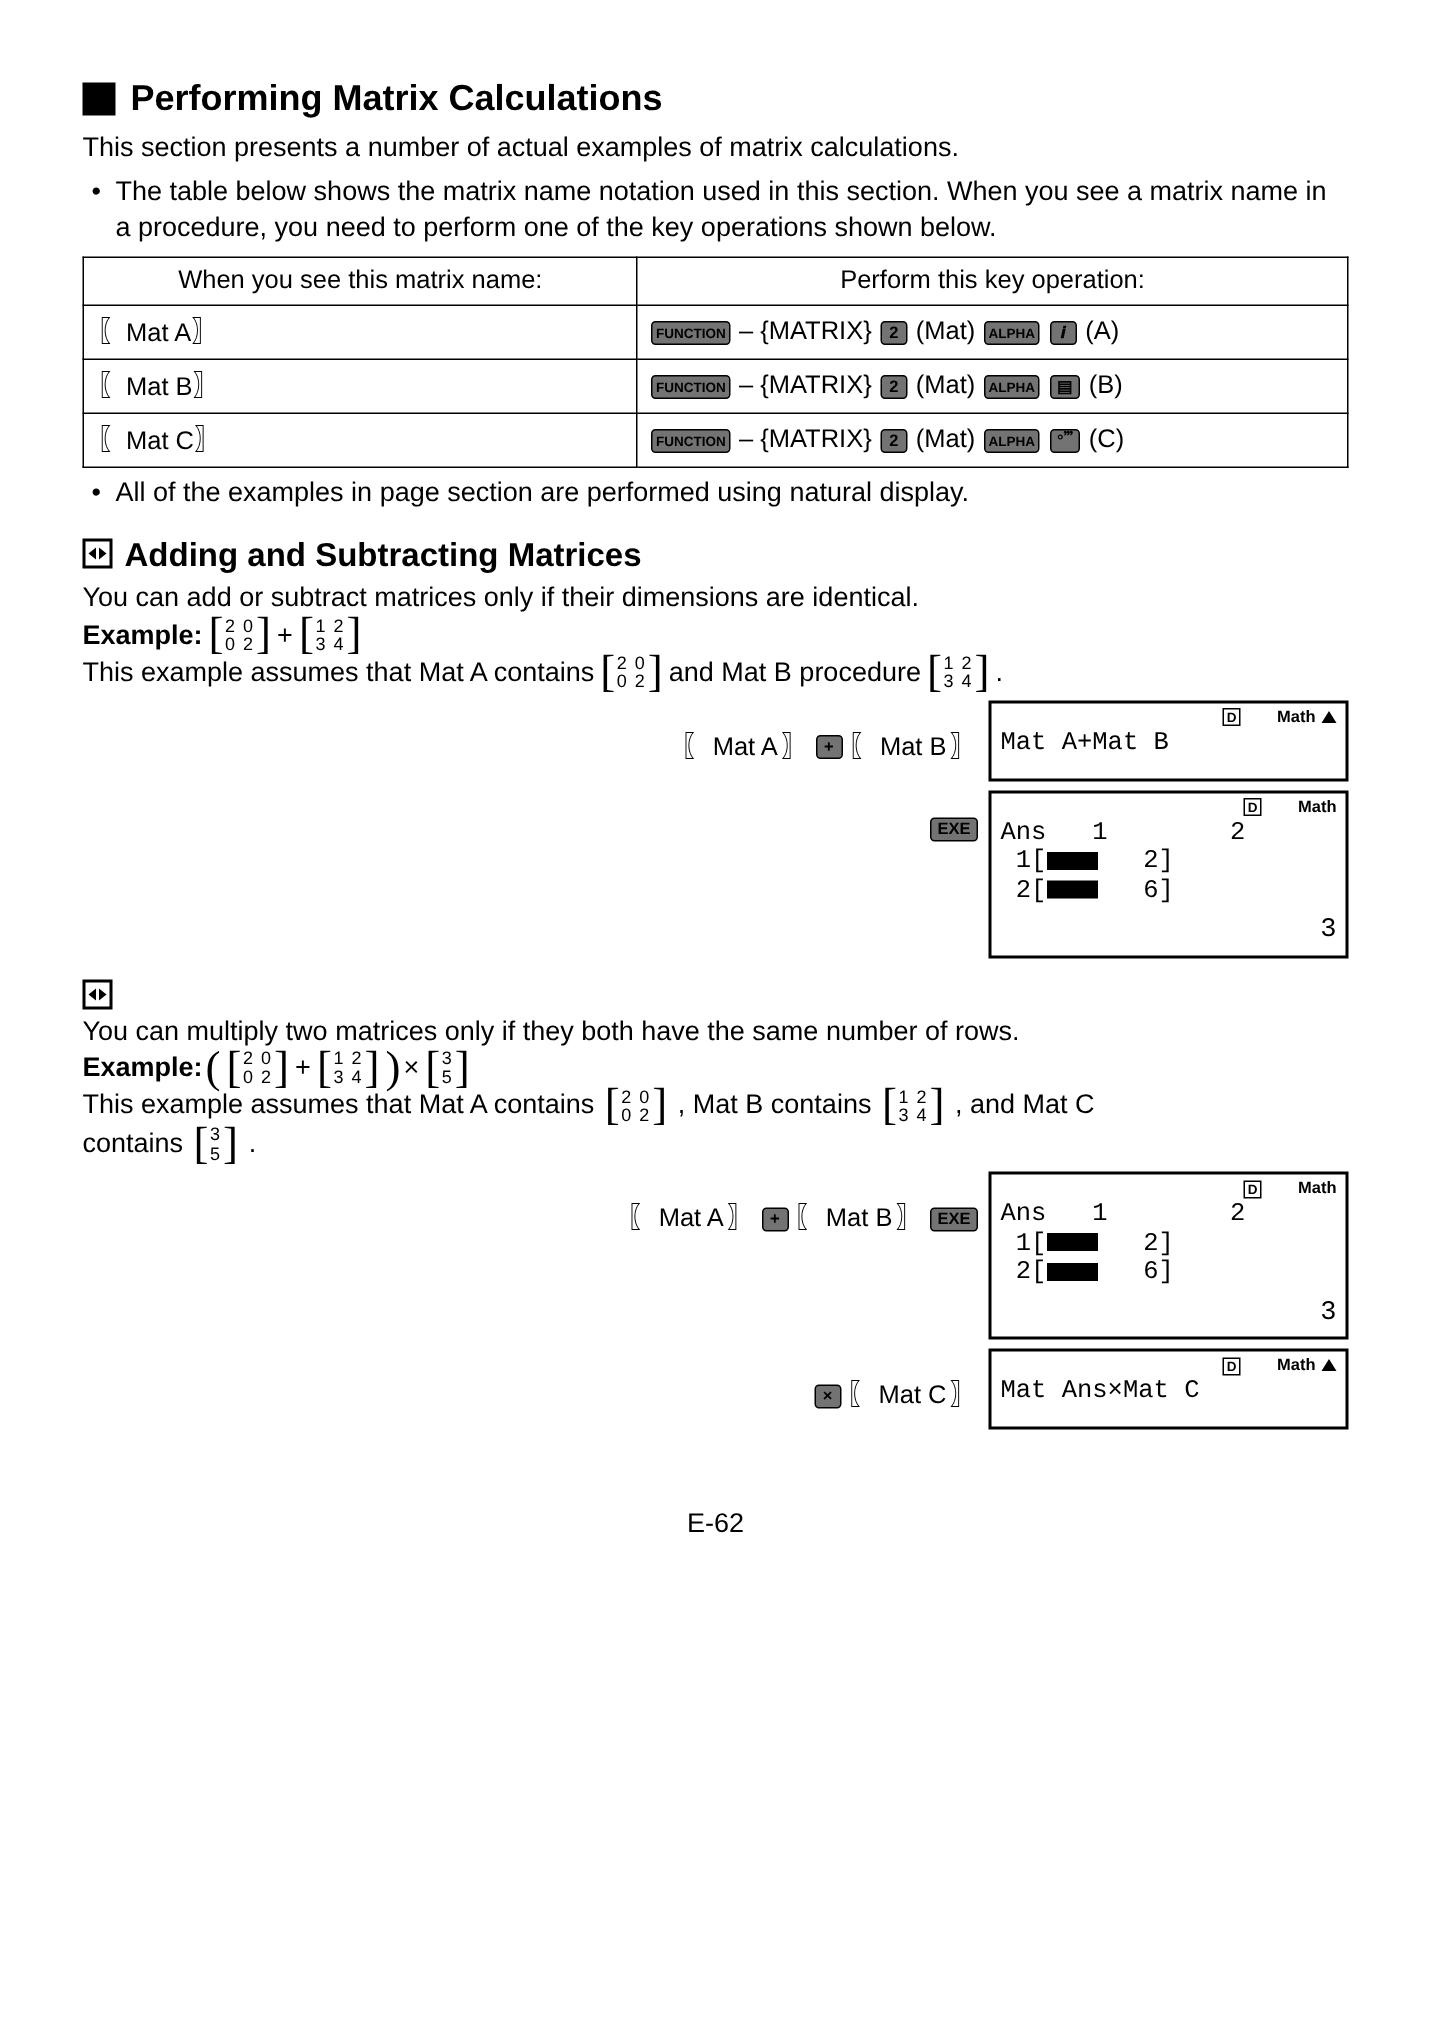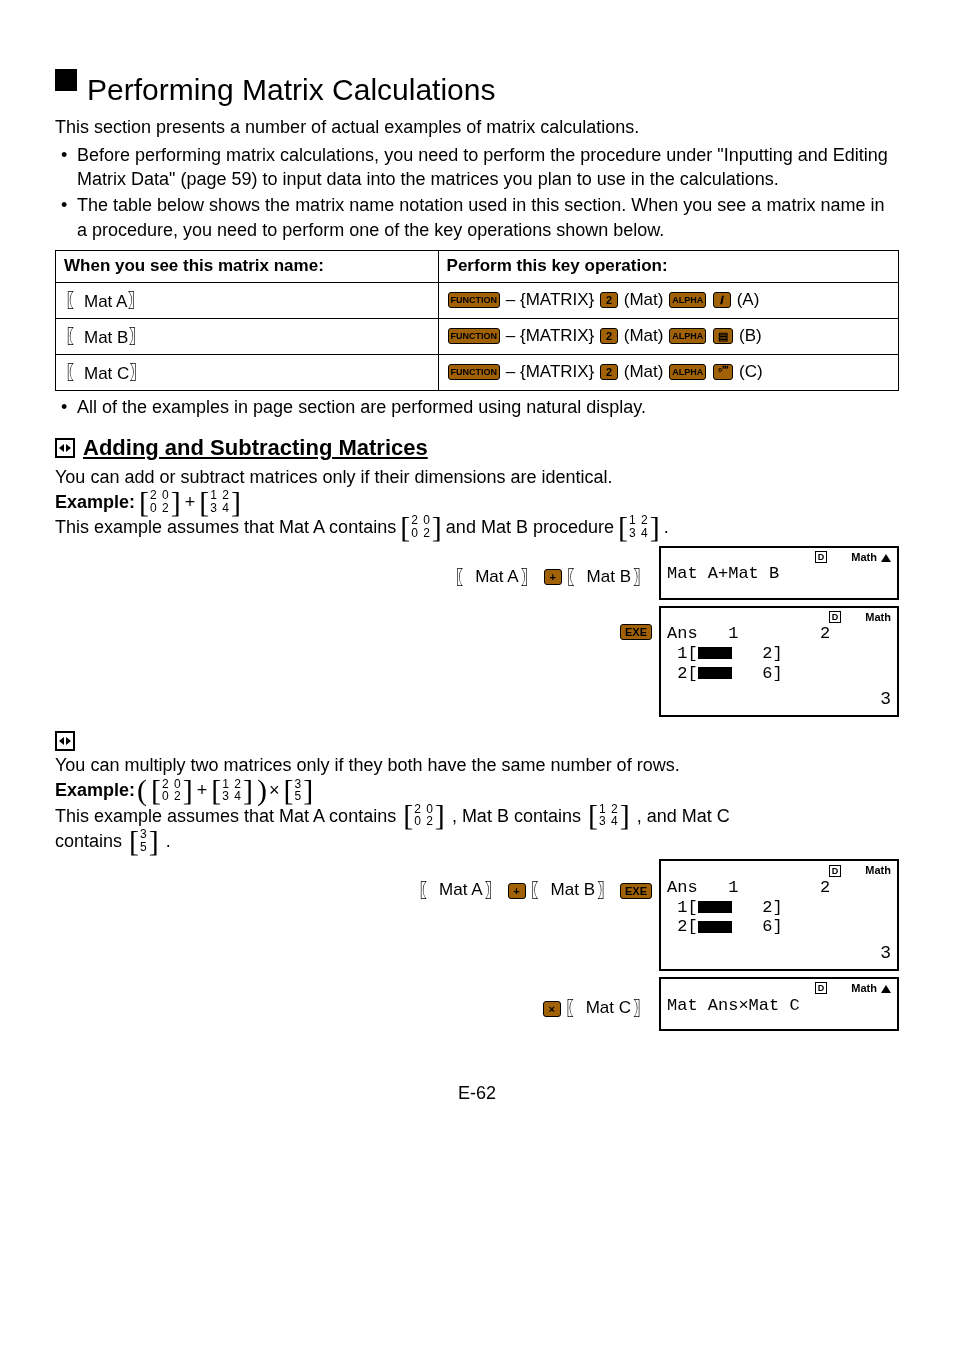--- a/index.html
+++ b/index.html
@@ -8,41 +8,41 @@
     background: #fff;
     color: #000;
     margin: 0;
     padding: 50px 55px 30px 55px;
     width: 954px;
     font-size: 18px;
     line-height: 1.35;
   }
   .title-row { display: flex; align-items: center; gap: 10px; margin-bottom: 4px; }
   .black-sq { width: 22px; height: 22px; background: #000; flex: none; }
-  .title { font-size: 30px; font-weight: normal; margin-top: 20px; }
+  .title { font-size: 24px; font-weight: bold; }
   .intro { margin: 2px 0 4px 0; }
   ul.bullets { list-style: none; padding: 0; margin: 0 0 8px 0; }
   ul.bullets li { position: relative; padding-left: 22px; margin: 2px 0; }
   ul.bullets li::before { content: "•"; position: absolute; left: 6px; top: 0; }
   table.keytbl { border-collapse: collapse; width: 100%; margin: 6px 0 4px 0; }
   table.keytbl th, table.keytbl td { border: 1px solid #000; padding: 4px 8px; text-align: left; vertical-align: middle; font-size: 17px; }
-  table.keytbl th { font-weight: bold; }
+  table.keytbl th { font-weight: normal; text-align: center; }
   .after-tbl { margin: 2px 0 10px 0; padding-left: 22px; position: relative; }
   .after-tbl::before { content: "•"; position: absolute; left: 6px; top: 0; }
   .sub-row { display: flex; align-items: center; gap: 8px; margin: 14px 0 2px 0; }
   .arrow-sq { width: 20px; height: 20px; border: 2px solid #000; position: relative; flex: none; }
   .arrow-sq::before, .arrow-sq::after { content: ""; position: absolute; width: 0; height: 0; border-top: 4px solid transparent; border-bottom: 4px solid transparent; top: 4px; }
   .arrow-sq::before { border-right: 5px solid #000; left: 2px; }
   .arrow-sq::after { border-left: 5px solid #000; right: 2px; }
-  .subhead { font-size: 22px; font-weight: bold; text-decoration: underline; }
+  .subhead { font-size: 22px; font-weight: bold; }
   .inline-mat { display: inline-flex; align-items: center; vertical-align: middle; margin: 0 2px; }
   .inline-mat .br { font-size: 30px; line-height: 0.8; font-family: "Times New Roman", serif; }
   .inline-mat .cells { font-size: 12px; line-height: 1.05; padding: 0 1px; text-align: center; letter-spacing: 1px; }
   .lowered { vertical-align: -4px; }
-  .kbtn { display: inline-block; border: 1px solid #000; border-radius: 3px; padding: 0 4px; font-size: 11px; font-family: Arial, sans-serif; vertical-align: middle; background: #a16207; min-width: 18px; text-align: center; line-height: 14px; font-weight: bold; margin: 0 1px; }
+  .kbtn { display: inline-block; border: 1px solid #000; border-radius: 3px; padding: 0 4px; font-size: 11px; font-family: Arial, sans-serif; vertical-align: middle; background: #737373; min-width: 18px; text-align: center; line-height: 14px; font-weight: bold; margin: 0 1px; }
   .kbtn.small { font-size: 9px; padding: 0 2px; }
   .matbrack { font-size: 20px; }
   .oprow { display: flex; justify-content: flex-end; align-items: flex-start; gap: 6px; margin: 6px 0; }
   .oplabel { display: flex; align-items: center; gap: 2px; padding-top: 18px; font-size: 17px; }
   .screen { border: 2px solid #000; width: 240px; flex: none; font-family: 'Courier New', monospace; padding: 2px 6px 4px 6px; font-size: 17px; position: relative; min-height: 54px; }
   .screen.tall { min-height: 90px; }
   .scr-top { display: flex; justify-content: flex-end; gap: 24px; font-size: 11px; font-weight: bold; font-family: Arial, sans-serif; align-items: center; }
   .tri-up { display:inline-block; width:0; height:0; border-left:5px solid transparent; border-right:5px solid transparent; border-bottom:8px solid #000; margin-left:4px; vertical-align: middle;}
   .dicon { display:inline-block; border:1px solid #000; font-size:9px; padding:0 2px; line-height:10px; }
   .page-num { text-align: center; margin-top: 50px; font-size: 18px; }
@@ -54,21 +54,20 @@
 </style>
 </head>
 <body>
 
 <div class="title-row">
   <div class="black-sq"></div>
   <div class="title">Performing Matrix Calculations</div>
 </div>
 <div class="intro">This section presents a number of actual examples of matrix calculations.</div>
 <ul class="bullets">
-  <li>Before performing matrix calculations, you need to perform the procedure under "Inputting and Editing Matrix Data" (page 59) to input data into the matrices you plan to use in the calculations.</li>
   <li>The table below shows the matrix name notation used in this section. When you see a matrix name in a procedure, you need to perform one of the key operations shown below.</li>
 </ul>
 
 <table class="keytbl">
   <tbody>
       <tr>
     <th>When you see this matrix name:</th>
     <th>Perform this key operation:</th>
   </tr>
   <tr>

